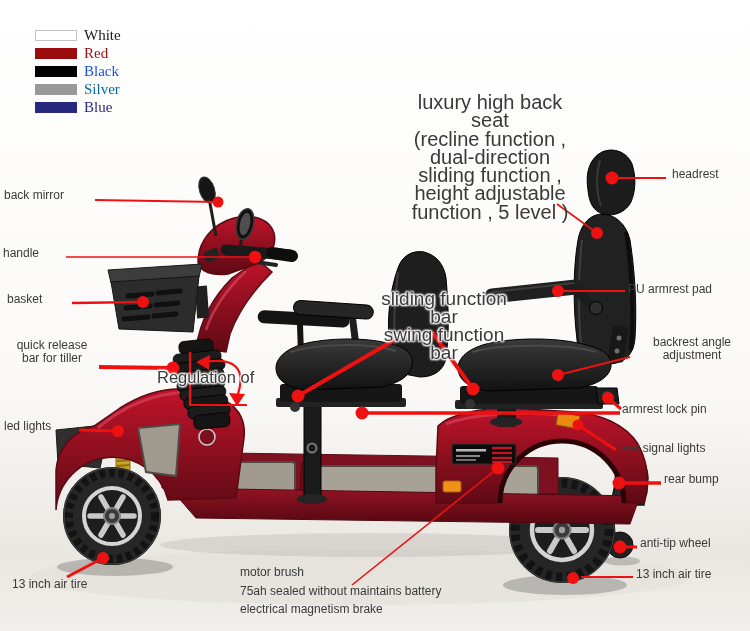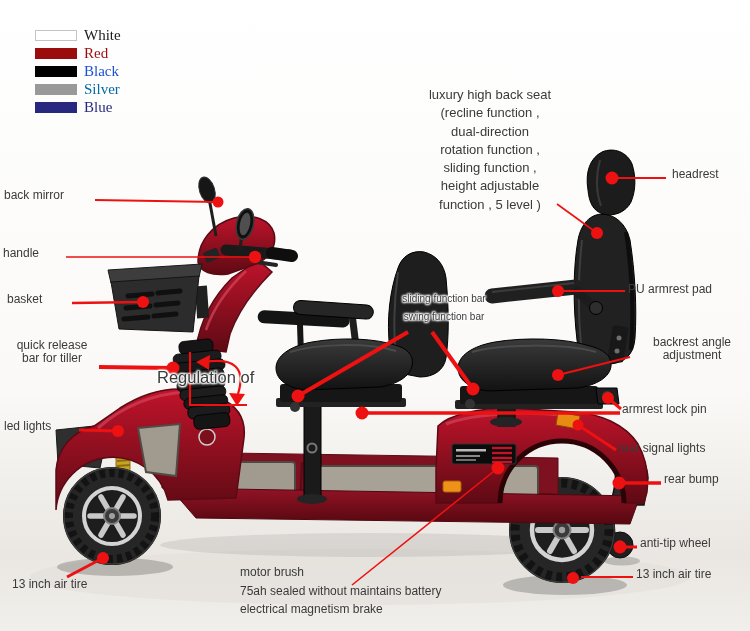--- a/index.html
+++ b/index.html
@@ -9,37 +9,37 @@
   .layer{position:absolute;left:0;top:0;}
   
   .legend{position:absolute;left:35px;top:26px;font-family:"Liberation Serif",serif;}
   .legend-row{display:flex;align-items:center;height:18px;}
   .swatch{width:42px;height:11px;display:inline-block;box-sizing:border-box;}
   .legend-label{margin-left:7px;font-size:15px;line-height:18px;}
   
   .label{position:absolute;font-size:12px;line-height:1.12;color:#3a3a3a;white-space:nowrap;}
   .halo{text-shadow:0 0 2px #fff,0 0 2px #fff,0 0 3px #fff,1px 1px 2px #fff,-1px -1px 2px #fff,1px -1px 2px #fff,-1px 1px 2px #fff;}
   .center{text-align:center;white-space:normal;}
-  #seat-block{left:402px;top:86px;width:176px;font-size:13px;line-height:18.3px;}
+  #seat-block{left:402px;top:93px;width:176px;font-size:20px;line-height:18.3px;}
   #lbl-back-mirror{left:4px;top:189px;}
   #lbl-handle{left:3px;top:247px;}
   #lbl-basket{left:7px;top:293px;}
   #lbl-quick-release{left:2px;top:339px;width:100px;}
   #lbl-regulation{left:157px;top:368px;font-size:16.5px;}
   #lbl-led{left:4px;top:420px;}
   #lbl-tire-front{left:12px;top:578px;}
   #lbl-headrest{left:672px;top:168px;}
   #lbl-pu{left:628px;top:283px;}
   #backrest-block{left:633px;top:336px;width:118px;}
   #lbl-lockpin{left:622px;top:403px;}
   #lbl-rear-signal{left:618px;top:442px;}
   #lbl-rear-bump{left:664px;top:473px;text-align:right;}
   #lbl-anti-tip{left:640px;top:537px;}
   #lbl-tire-rear{left:636px;top:568px;}
-  #slide-block{left:368px;top:290px;width:152px;font-size:10px;line-height:18px;}
+  #slide-block{left:368px;top:290px;width:152px;font-size:19px;line-height:18px;}
   #motor-block{left:240px;top:563px;line-height:18.6px;}
 </style>
 </head>
 <body>
 
 <div class="stage">
 
   <svg class="layer" width="750" height="631" viewBox="0 0 750 631">
     <defs>
       <linearGradient id="bgGrad" x1="0" y1="0" x2="0" y2="1">
@@ -383,21 +383,20 @@
     <div>bar for tiller</div>
   </div>
   <div class="label halo" id="lbl-regulation">Regulation of</div>
   <div class="label" id="lbl-led">led lights</div>
   <div class="label" id="lbl-tire-front">13 inch air tire</div>
 
   <div class="label center" id="seat-block">
     <div>luxury high back seat</div>
     <div>(recline function ,</div>
     <div>dual-direction</div>
-    <div>rotation function ,</div>
     <div>sliding function ,</div>
     <div>height adjustable</div>
     <div>function , 5 level )</div>
   </div>
 
   <div class="label" id="lbl-headrest">headrest</div>
   <div class="label" id="lbl-pu">PU armrest pad</div>
   <div class="label center" id="backrest-block">
     <div>backrest angle</div>
     <div>adjustment</div>

